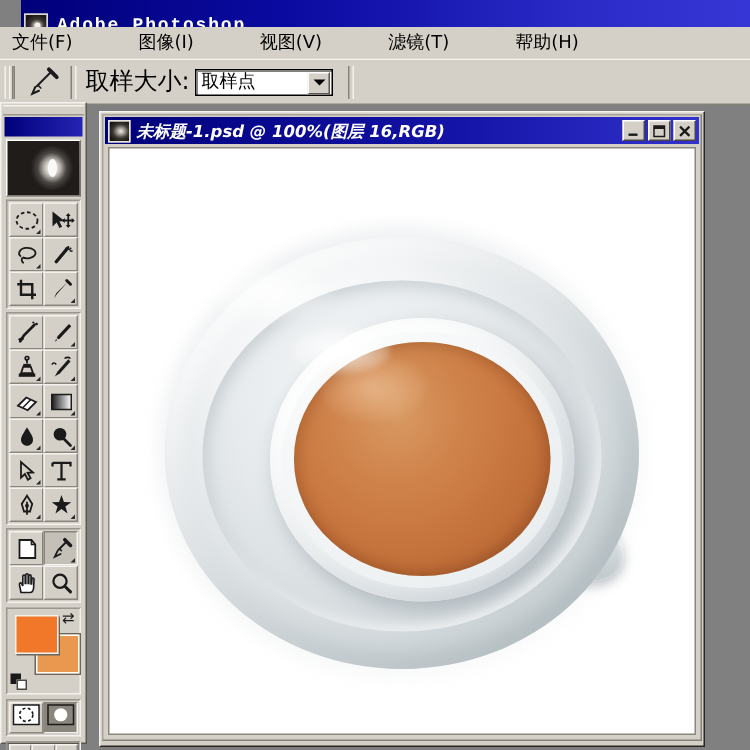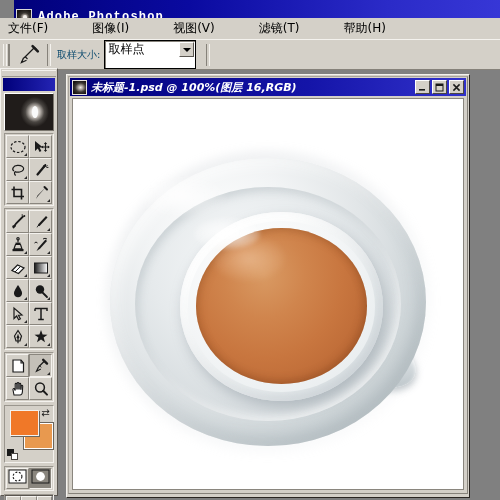--- a/index.html
+++ b/index.html
@@ -79,29 +79,29 @@
   }
   #opt-tool-icon {
     width: 26px; height: 24px; margin-left: 6px;
     position: relative;
   }
   #opt-tool-sep {
     width: 2px; height: 22px; margin: 0 6px;
     border-left: 1px solid #86827a; border-right: 1px solid #f4f2ee;
   }
   #opt-label {
-    font-size: 10px; color: #0c4a6e; white-space: nowrap;
+    font-size: 16px; color: #000000; white-space: nowrap;
     font-family: "DejaVu Sans", sans-serif;
   }
   #opt-combo {
-    margin-left: 4px; width: 92px; height: 29px;
+    margin-left: 4px; width: 92px; height: 18px;
     background: #ffffff;
     border: 1px solid #000;
     box-shadow: inset 1px 1px 0 #86827a;
-    display: flex; position: relative;
+    display: flex; align-items: center; position: relative;
     box-sizing: border-box;
   }
   #opt-combo-value {
     font-size: 12px; color: #000; padding-left: 3px;
     white-space: nowrap; font-family: "DejaVu Sans", sans-serif;
   }
   #opt-combo-arrow {
     position: absolute; right: 1px; top: 1px;
     width: 15px; height: 15px;
     background: #d4d0c8;

